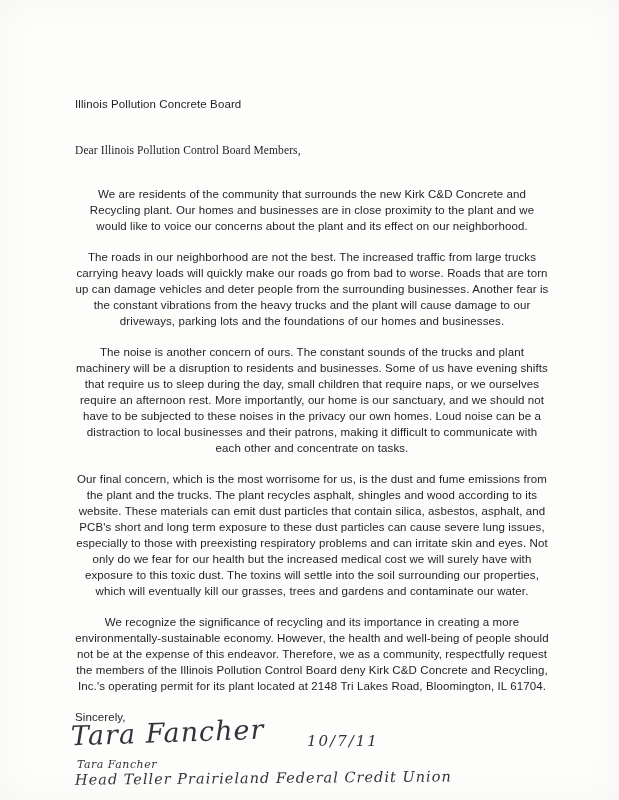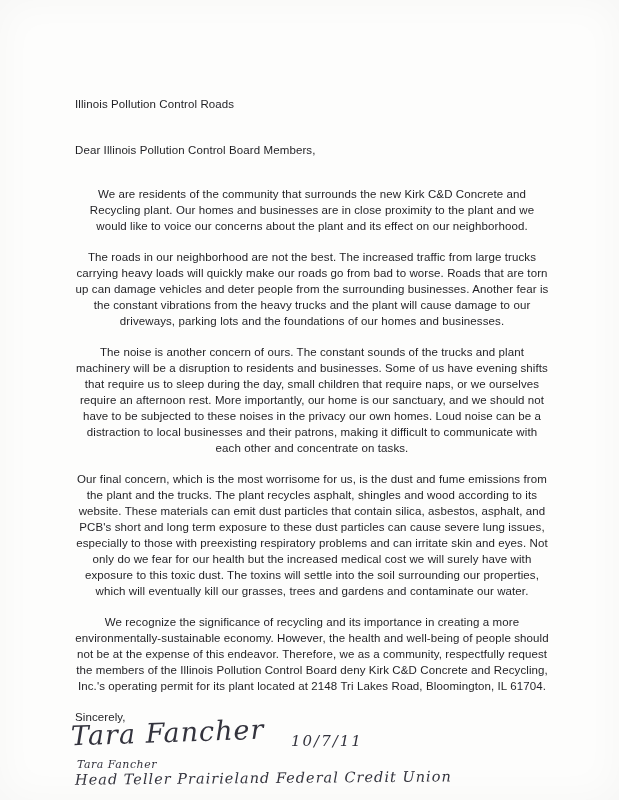--- a/index.html
+++ b/index.html
@@ -20,21 +20,21 @@
     position: absolute;
     left: 75px;
     top: 96px;
     width: 474px;
     color: #1f1f23;
     font-size: 11.5px;
     line-height: 16px;
     letter-spacing: 0.1px;
   }
   .recipient { margin-bottom: 30px; }
-  .salutation { margin-bottom: 28px; }
+  .salutation { margin-bottom: 28px; font-family: Liberation Serif, serif; }
   .paragraph { margin-bottom: 15px; text-align: center; }
   .closing { margin-top: 15px; }
 
   .signature-block {
     position: relative;
     margin-top: 2px;
     height: 70px;
   }
   .handwriting {
     font-family: "DejaVu Serif", serif;
@@ -45,21 +45,21 @@
     position: absolute;
     left: -4px;
     top: -2px;
     font-size: 27px;
     transform: rotate(-2deg);
     letter-spacing: 1px;
     white-space: nowrap;
   }
   .signature-date {
     position: absolute;
-    left: 216px;
+    left: 232px;
     top: 6px;
     font-size: 15px;
     letter-spacing: 2px;
   }
   .printed-name {
     position: absolute;
     left: 2px;
     top: 30px;
     font-size: 11px;
     letter-spacing: 0.5px;
@@ -73,21 +73,21 @@
     transform: rotate(-0.5deg);
     white-space: nowrap;
   }
 </style>
 </head>
 <body>
 
 <div class="page">
   <div class="letter-body">
 
-    <div class="recipient">Illinois Pollution Control Roads</div>
+    <div class="recipient">Illinois Pollution Concrete Board</div>
 
     <div class="salutation">Dear Illinois Pollution Control Board Members,</div>
 
     <div class="paragraph">We are residents of the community that surrounds the new Kirk C&amp;D Concrete and Recycling plant.  Our homes and businesses are in close proximity to the plant and we would like to voice our concerns about the plant and its effect on our neighborhood.</div>
 
     <div class="paragraph">The roads in our neighborhood are not the best.  The increased traffic from large trucks carrying heavy loads will quickly make our roads go from bad to worse.  Roads that are torn up can damage vehicles and deter people from the surrounding businesses.  Another fear is the constant vibrations from the heavy trucks and the plant will cause damage to our driveways, parking lots and the foundations of our homes and businesses.</div>
 
     <div class="paragraph">The noise is another concern of ours.  The constant sounds of the trucks and plant machinery will be a disruption to residents and businesses.  Some of us have evening shifts that require us to sleep during the day, small children that require naps, or we ourselves require an afternoon rest.  More importantly, our home is our sanctuary, and we should not have to be subjected to these noises in the privacy our own homes.  Loud noise can be a distraction to local businesses and their patrons, making it difficult to communicate with each other and concentrate on tasks.</div>
 
     <div class="paragraph">Our final concern, which is the most worrisome for us, is the dust and fume emissions from the plant and the trucks.  The plant recycles asphalt, shingles and wood according to its website.  These materials can emit dust particles that contain silica, asbestos, asphalt, and PCB's short and long term exposure to these dust particles can cause severe lung issues, especially to those with preexisting respiratory problems and can irritate skin and eyes.  Not only do we fear for our health but the increased medical cost we will surely have with exposure to this toxic dust.  The toxins will settle into the soil surrounding our properties, which will eventually kill our grasses, trees and gardens and contaminate our water.</div>

